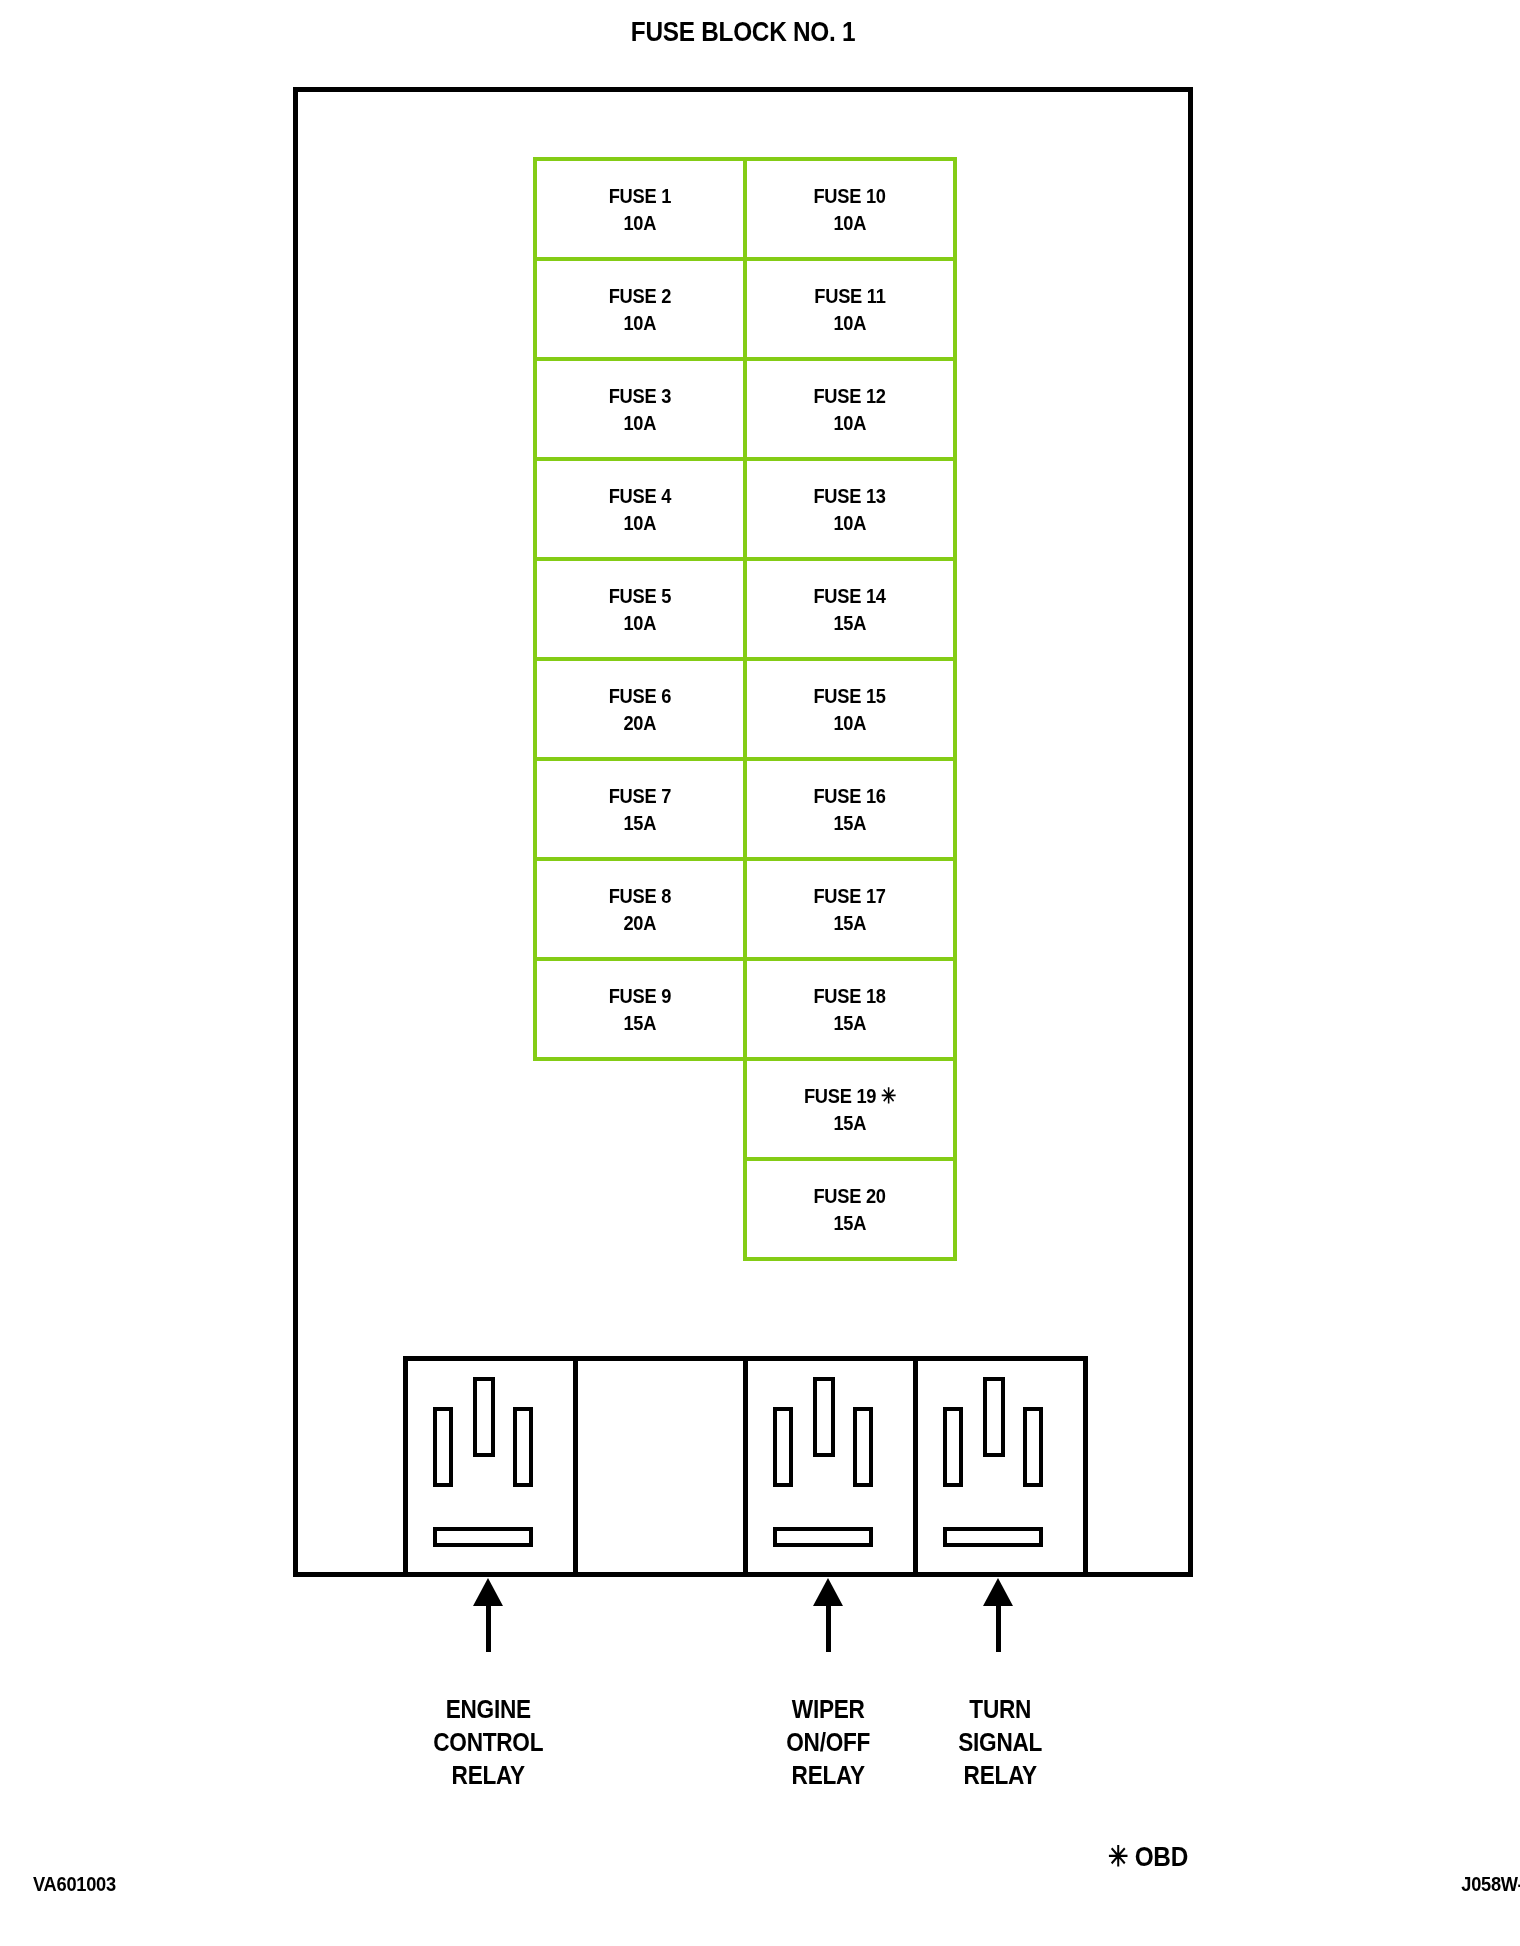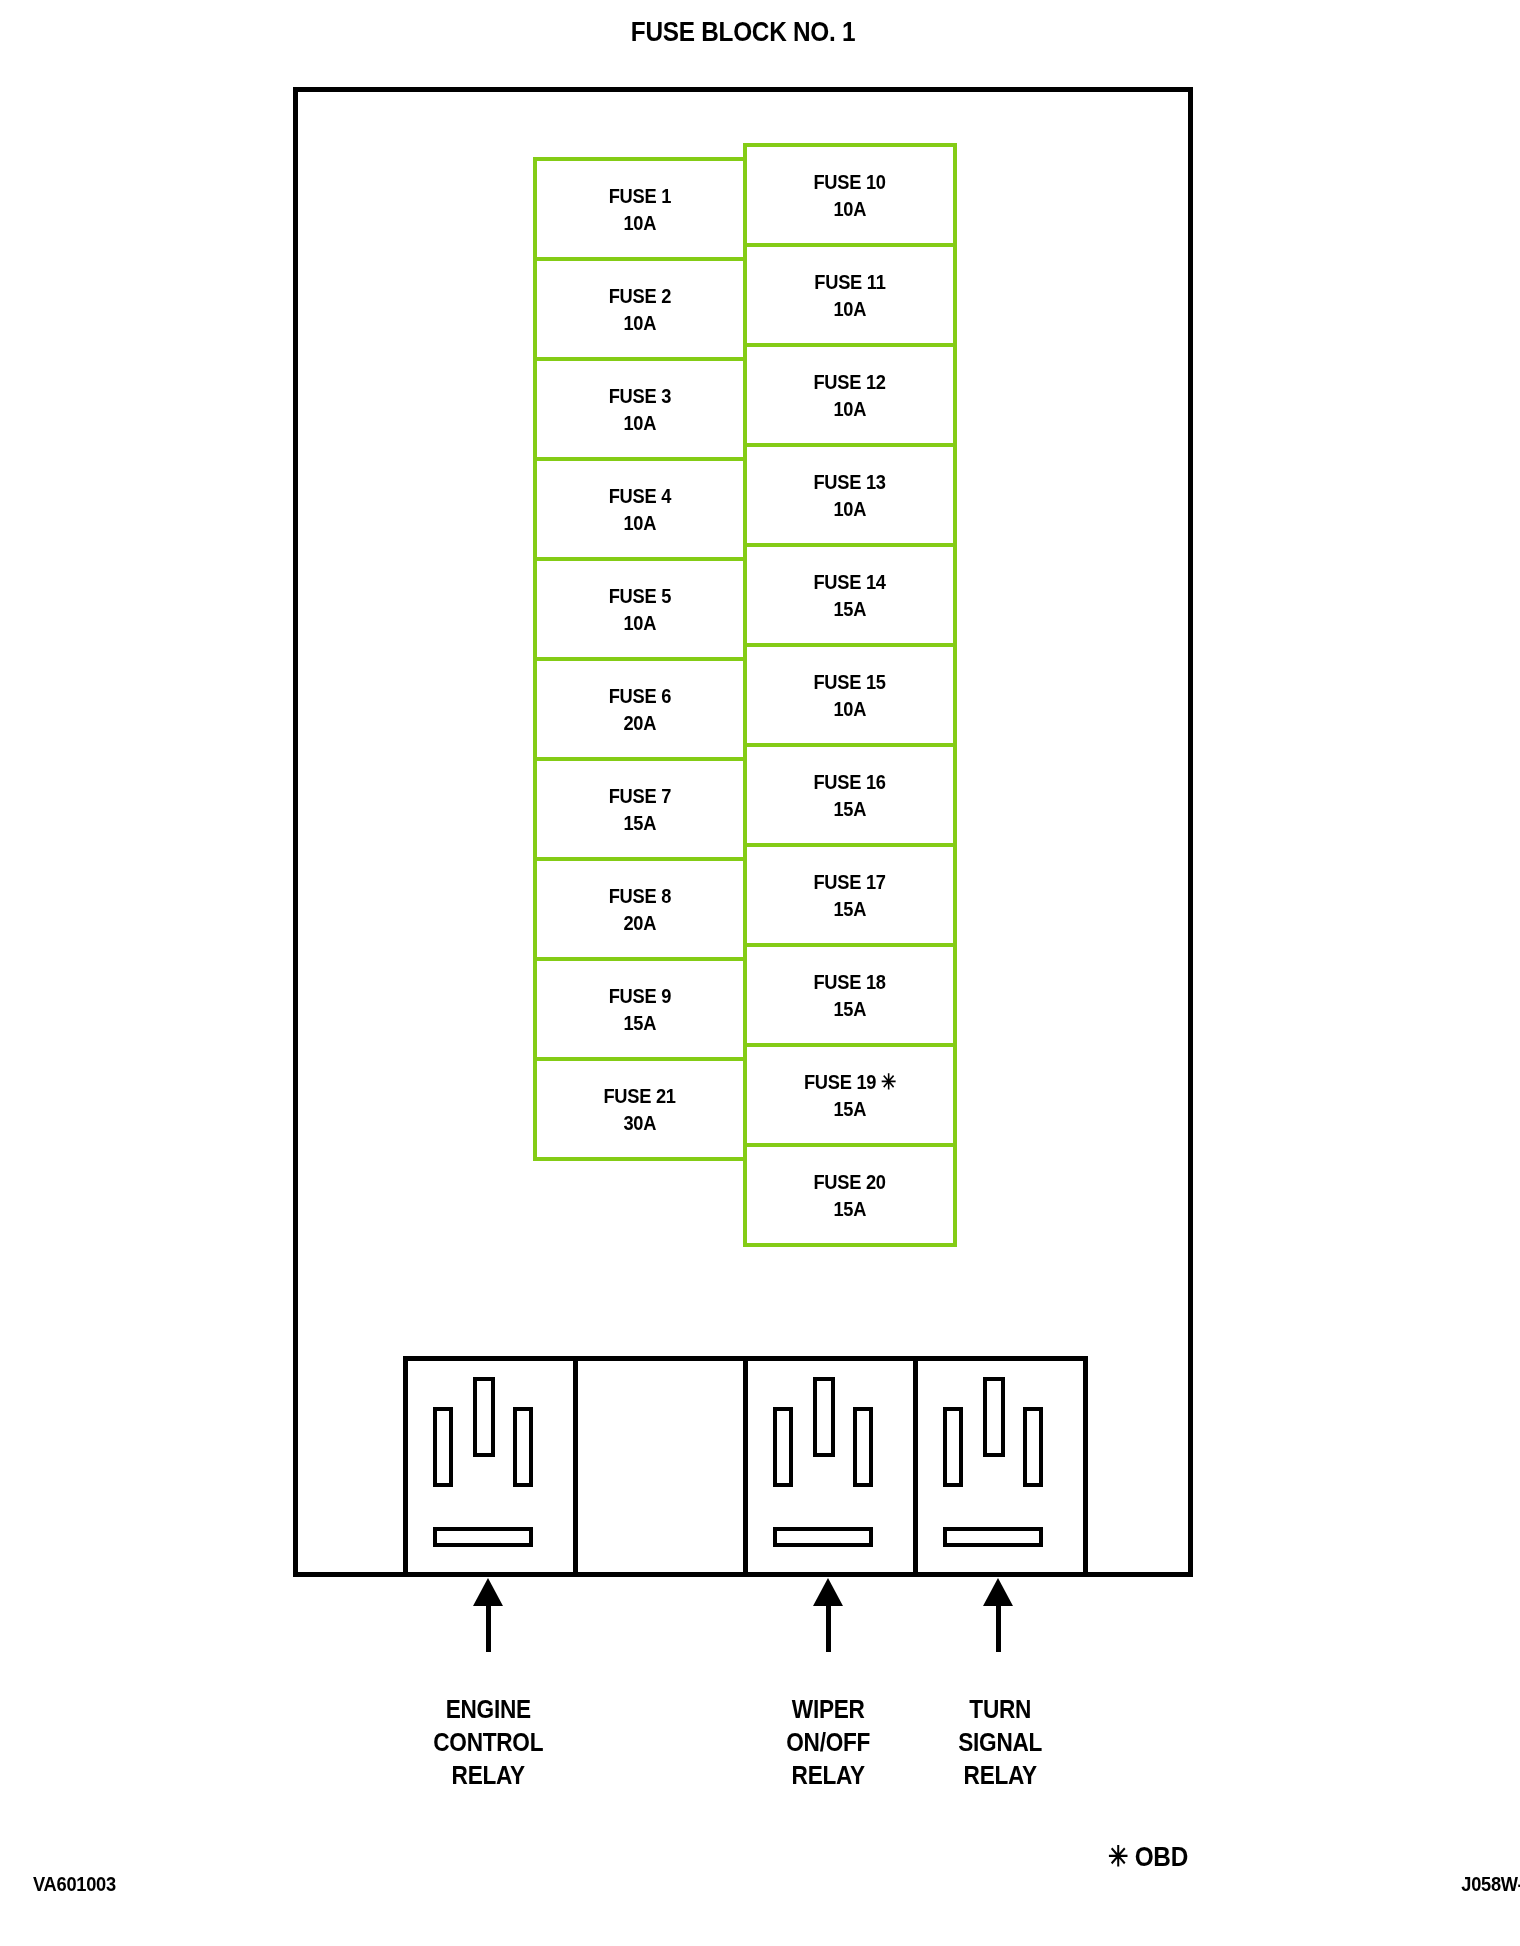--- a/index.html
+++ b/index.html
@@ -84,27 +84,23 @@
         <span class="famps cx">15A</span>
       </div>
     <div class="cell">
         <span class="fname cx">FUSE 8</span>
         <span class="famps cx">20A</span>
       </div>
     <div class="cell">
         <span class="fname cx">FUSE 9</span>
         <span class="famps cx">15A</span>
       </div>
-    <div class="cell">
-        <span class="fname cx">FUSE 21</span>
-        <span class="famps cx">30A</span>
-      </div>
-  </div>
-
-  <div class="abs fusecol" style="left:743px;top:143px;">
+  </div>
+
+  <div class="abs fusecol" style="left:743px;top:157px;">
     <div class="cell">
         <span class="fname cx">FUSE 10</span>
         <span class="famps cx">10A</span>
       </div>
     <div class="cell">
         <span class="fname cx">FUSE 11</span>
         <span class="famps cx">10A</span>
       </div>
     <div class="cell">
         <span class="fname cx">FUSE 12</span>

